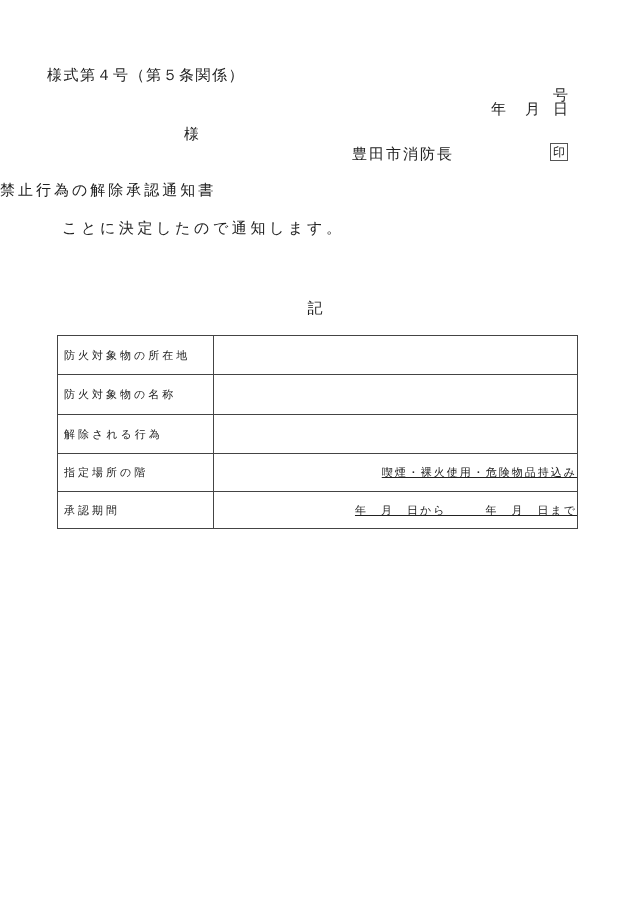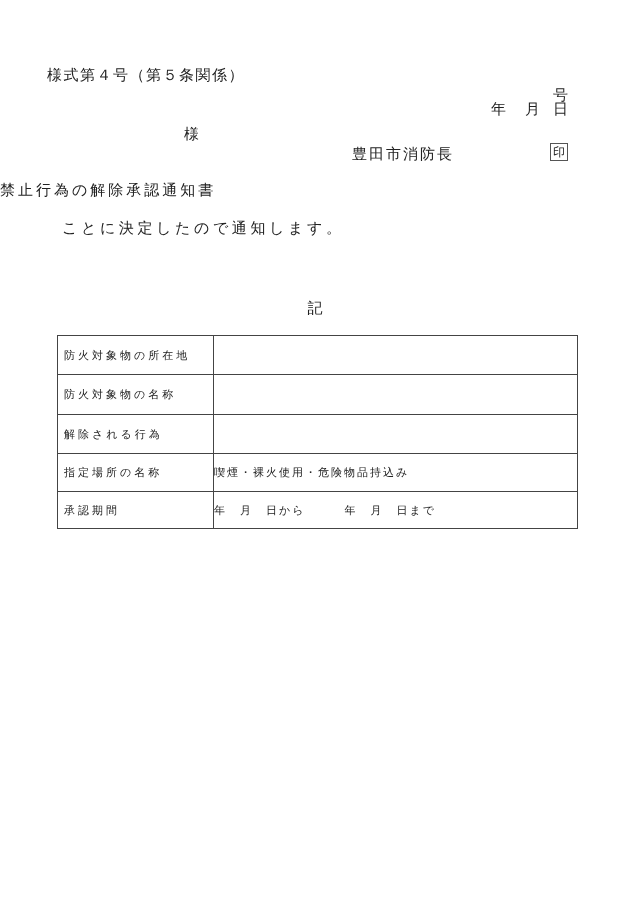--- a/index.html
+++ b/index.html
@@ -13,21 +13,21 @@
   .addressee { left: 184px; top: 125px; }
   .issuer { left: 352px; top: 145px; letter-spacing: 2px; }
   .seal { left: 550px; top: 143px; border: 1px solid #555; padding: 0 2px; line-height: 16px; font-size: 12px; }
   .title { left: 0; width: 630px; top: 181px; text-align: left; letter-spacing: 3px; }
   .body-text { left: 62px; top: 218px; width: 520px; line-height: 20px; letter-spacing: 3.6px; white-space: normal; }
   .body-text p { margin: 0; white-space: nowrap; }
   .ki { left: 0; width: 630px; top: 299px; text-align: center; }
   table.info { position: absolute; left: 57px; top: 335px; width: 521px; border-collapse: collapse; }
   table.info td { border: 1px solid #444; font-size: 11px; padding: 0 0 0 6px; letter-spacing: 3px; white-space: nowrap; }
   table.info td.label { width: 149px; }
-  table.info td.value { text-align: left; padding: 0; letter-spacing: 2px; }
+  table.info td.value { text-align: right; padding: 0; letter-spacing: 2px; text-decoration: underline; }
 </style>
 </head>
 <body>
 
 <div class="abs form-no">様式第４号（第５条関係）</div>
 <div class="abs doc-no">号</div>
 <div class="abs date">
   <span style="width:34px">年</span><span style="width:28px">月</span><span>日</span>
 </div>
 <div class="abs addressee">様</div>
@@ -50,21 +50,21 @@
   </tr>
   <tr style="height:40px">
     <td class="label">防火対象物の名称</td>
     <td class="value"></td>
   </tr>
   <tr style="height:39px">
     <td class="label">解除される行為</td>
     <td class="value"></td>
   </tr>
   <tr style="height:38px">
-    <td class="label">指定場所の名称</td>
+    <td class="label">指定場所の階</td>
     <td class="value">喫煙・裸火使用・危険物品持込み</td>
   </tr>
   <tr style="height:37px">
     <td class="label">承認期間</td>
     <td class="value">年　月　日から　　　年　月　日まで</td>
   </tr>
 </tbody>
   </table>
 
 </body></html>

